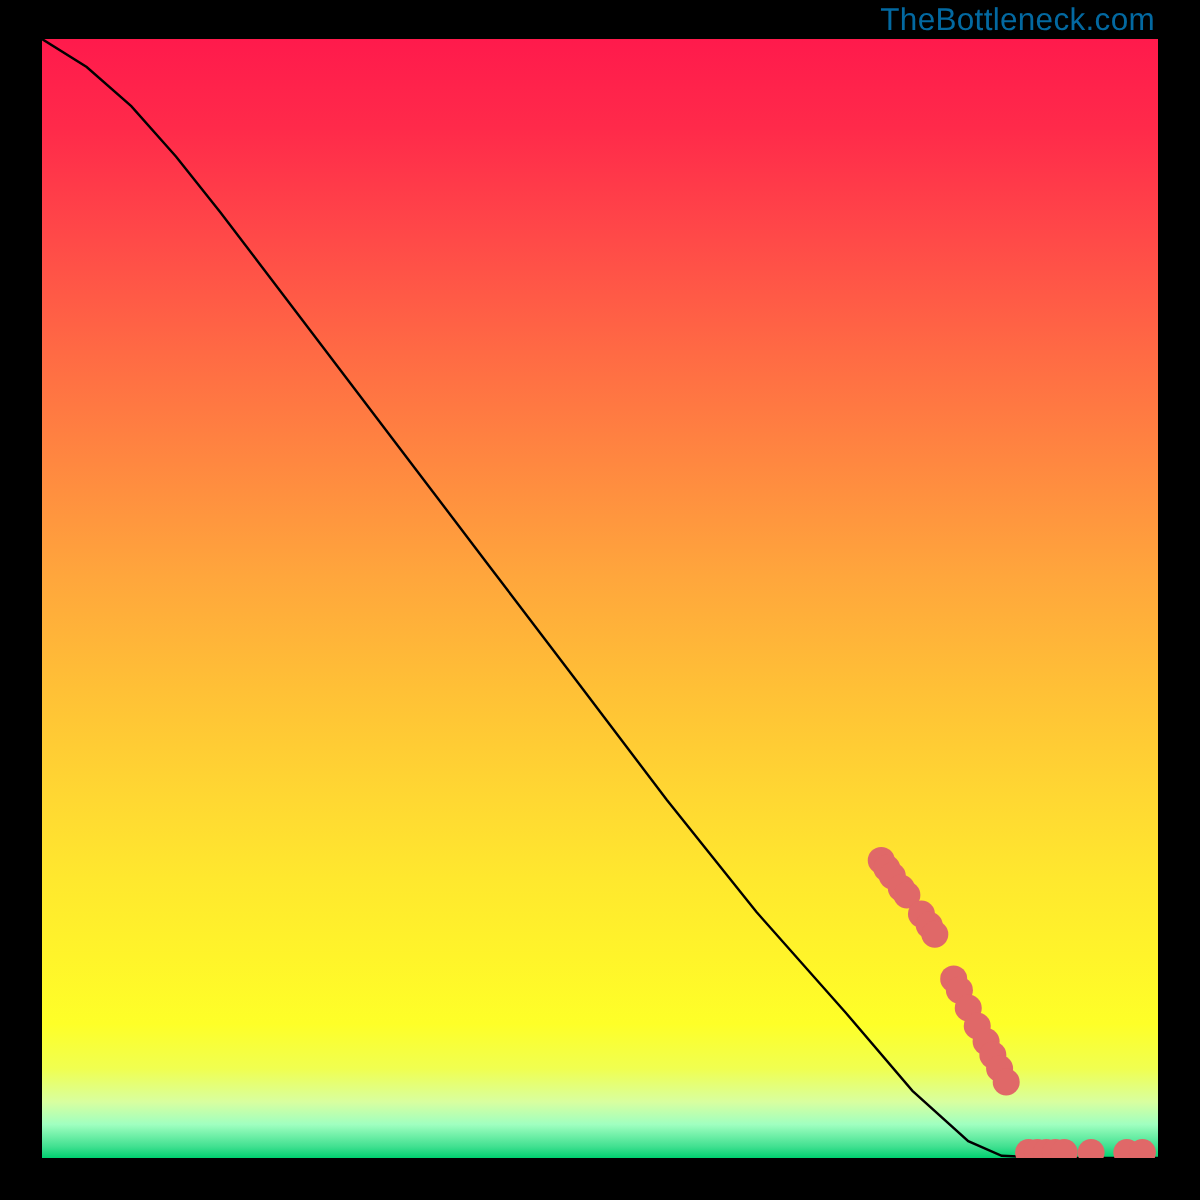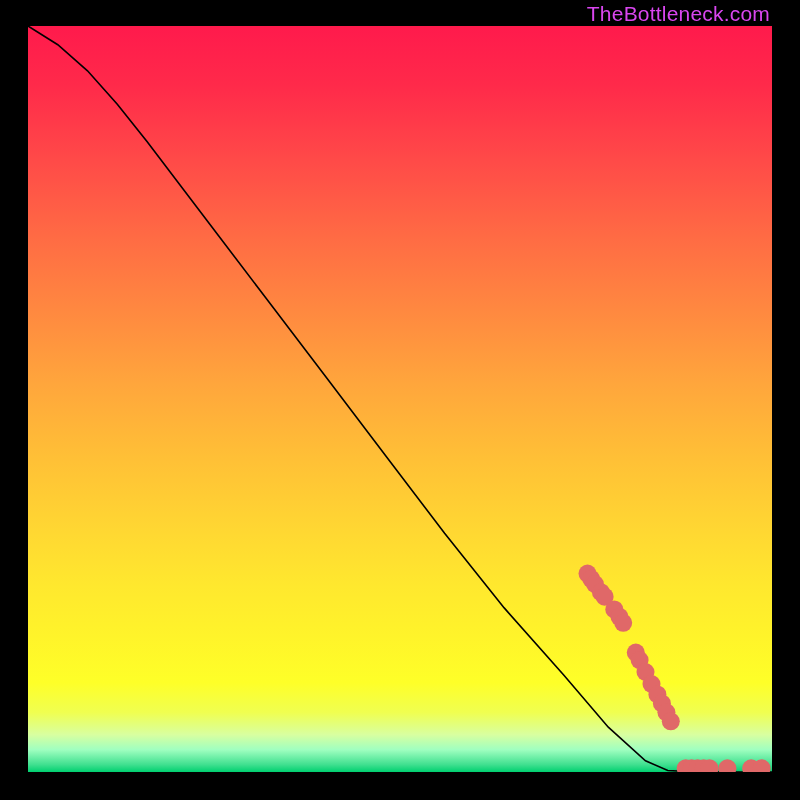--- a/index.html
+++ b/index.html
@@ -50,21 +50,21 @@
     );
   }
   .svg-layer {
     position: absolute;
     inset: 0;
   }
   .watermark {
     position: absolute;
     top: 2px;
     right: 30px;
-    color: #d946ef;
+    color: #0369a1;
     font-size: 21px;
     font-weight: 400;
     letter-spacing: 0.2px;
   }
 </style>
 </head>
 <body>
 
 <div class="frame">
   <div class="plot-area">

